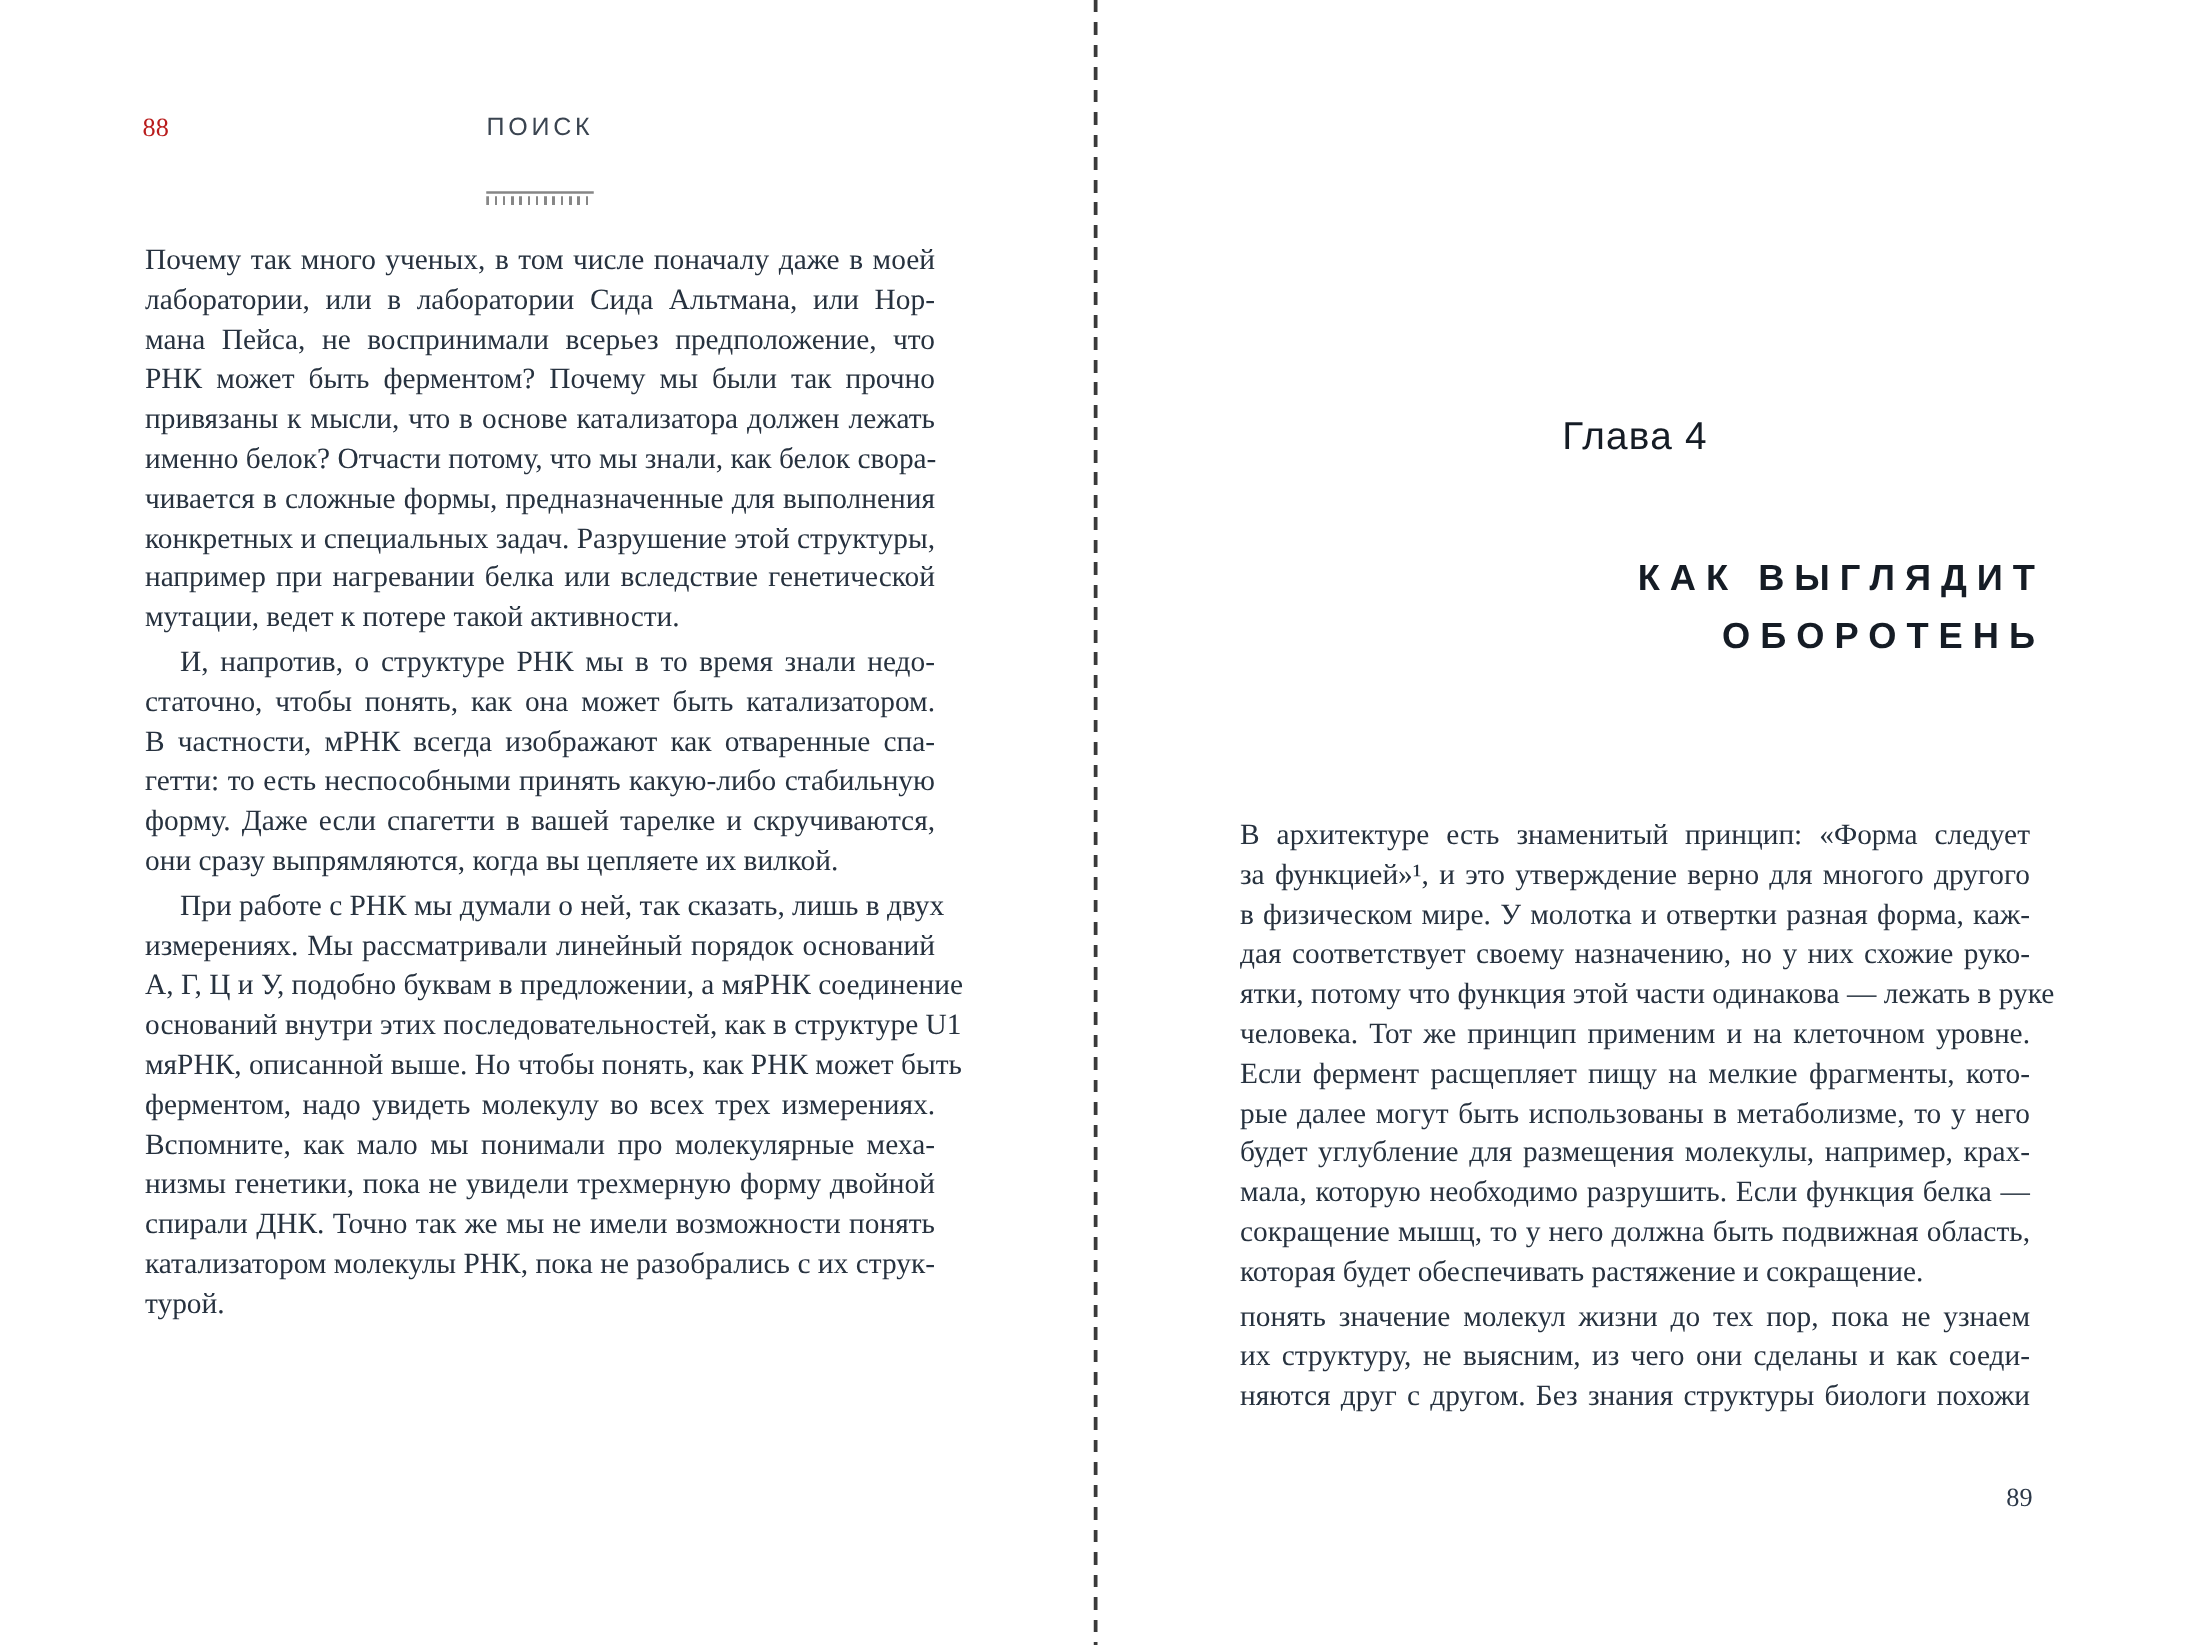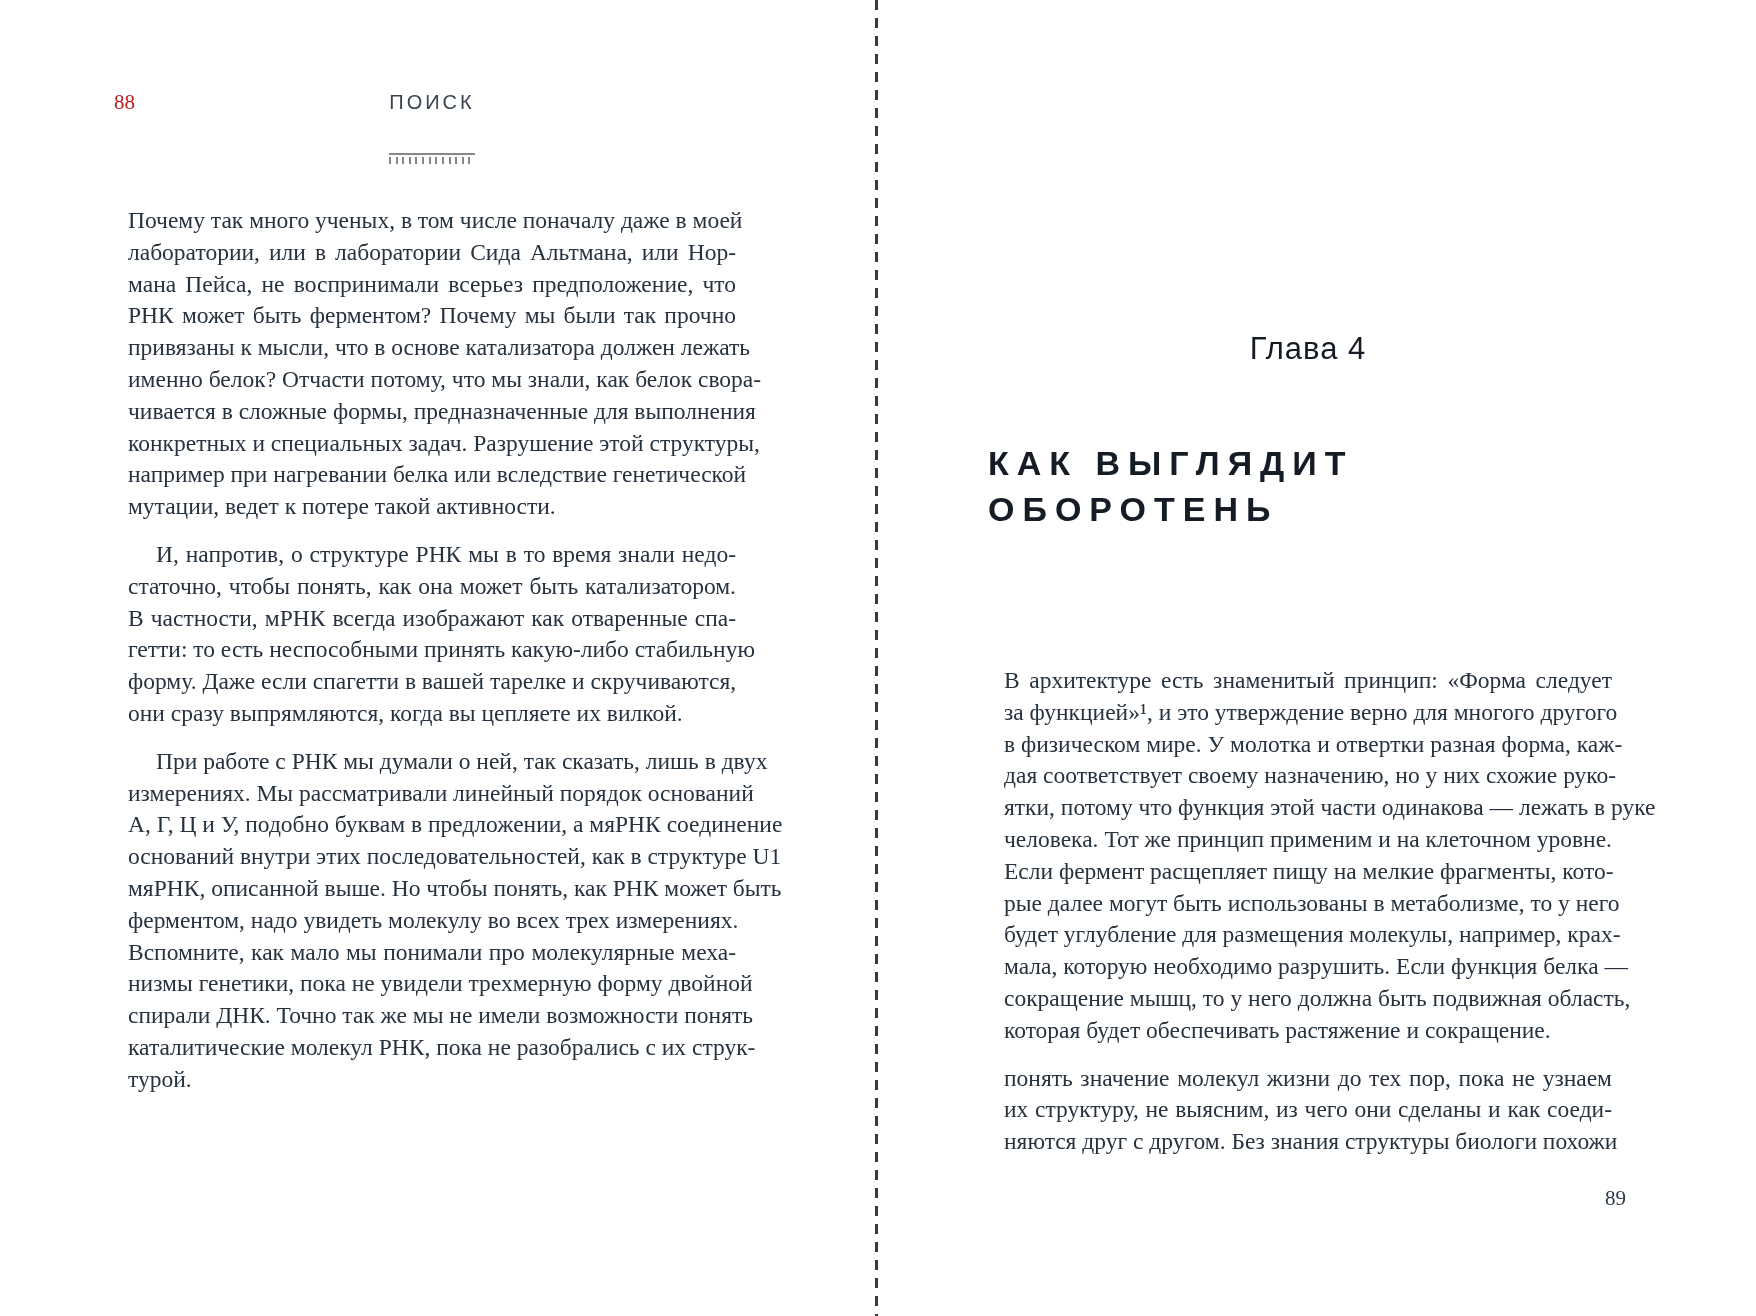--- a/index.html
+++ b/index.html
@@ -45,34 +45,34 @@
     background:repeating-linear-gradient(to right, var(--ornament) 0 2px, transparent 2px 6.62px);
   }
 
   .body{
     position:absolute;left:0;width:100%;
     font-size:23.5px;line-height:31.8px;color:var(--text);
   }
   .page.left  .body{top:189px;}
   .page.right .body{top:649px;}
 
-  .para{margin:16px;}
+  .para{margin:4px;}
   .line{text-align:justify;text-align-last:justify;white-space:nowrap;}
   .line.last{text-align-last:left;}
   .line.indent{padding-left:28px;}
 
   .chapter-label{
     position:absolute;top:331px;left:0;right:0;text-align:center;
     font-family:"Liberation Sans", sans-serif;font-size:31px;
     letter-spacing:1px;color:var(--heading);
   }
   .chapter-title{
-    position:absolute;top:440px;left:0;right:0;text-align:left;
+    position:absolute;top:440px;left:0;right:0;text-align:right;
     font-family:"Liberation Sans", sans-serif;font-weight:700;
-    font-size:34px;line-height:46px;letter-spacing:8px;color:var(--heading);
+    font-size:29px;line-height:46px;letter-spacing:8px;color:var(--heading);
   }
   .title-line{margin-right:-8px;}
 
   .pagenum-bottom{
     position:absolute;top:1186px;right:2px;
     font-family:"Liberation Serif", serif;font-size:21px;color:#2c3848;
   }
 </style>
 </head>
 <body>
@@ -112,21 +112,21 @@
         <div class="para">
           <div class="line indent">При работе с РНК мы думали о ней, так сказать, лишь в двух</div>
           <div class="line">измерениях. Мы рассматривали линейный порядок оснований</div>
           <div class="line">А, Г, Ц и У, подобно буквам в предложении, а мяРНК соединение</div>
           <div class="line">оснований внутри этих последовательностей, как в структуре U1</div>
           <div class="line">мяРНК, описанной выше. Но чтобы понять, как РНК может быть</div>
           <div class="line">ферментом, надо увидеть молекулу во всех трех измерениях.</div>
           <div class="line">Вспомните, как мало мы понимали про молекулярные меха-</div>
           <div class="line">низмы генетики, пока не увидели трехмерную форму двойной</div>
           <div class="line">спирали ДНК. Точно так же мы не имели возможности понять</div>
-          <div class="line">каталитические молекул РНК, пока не разобрались с их струк-</div>
+          <div class="line">катализатором молекулы РНК, пока не разобрались с их струк-</div>
           <div class="line last">турой.</div>
         </div>
       </div>
   </div>
 
   <div class="divider"></div>
 
   <div class="page right">
     <div class="chapter-label">Глава 4</div>
     <div class="chapter-title">

